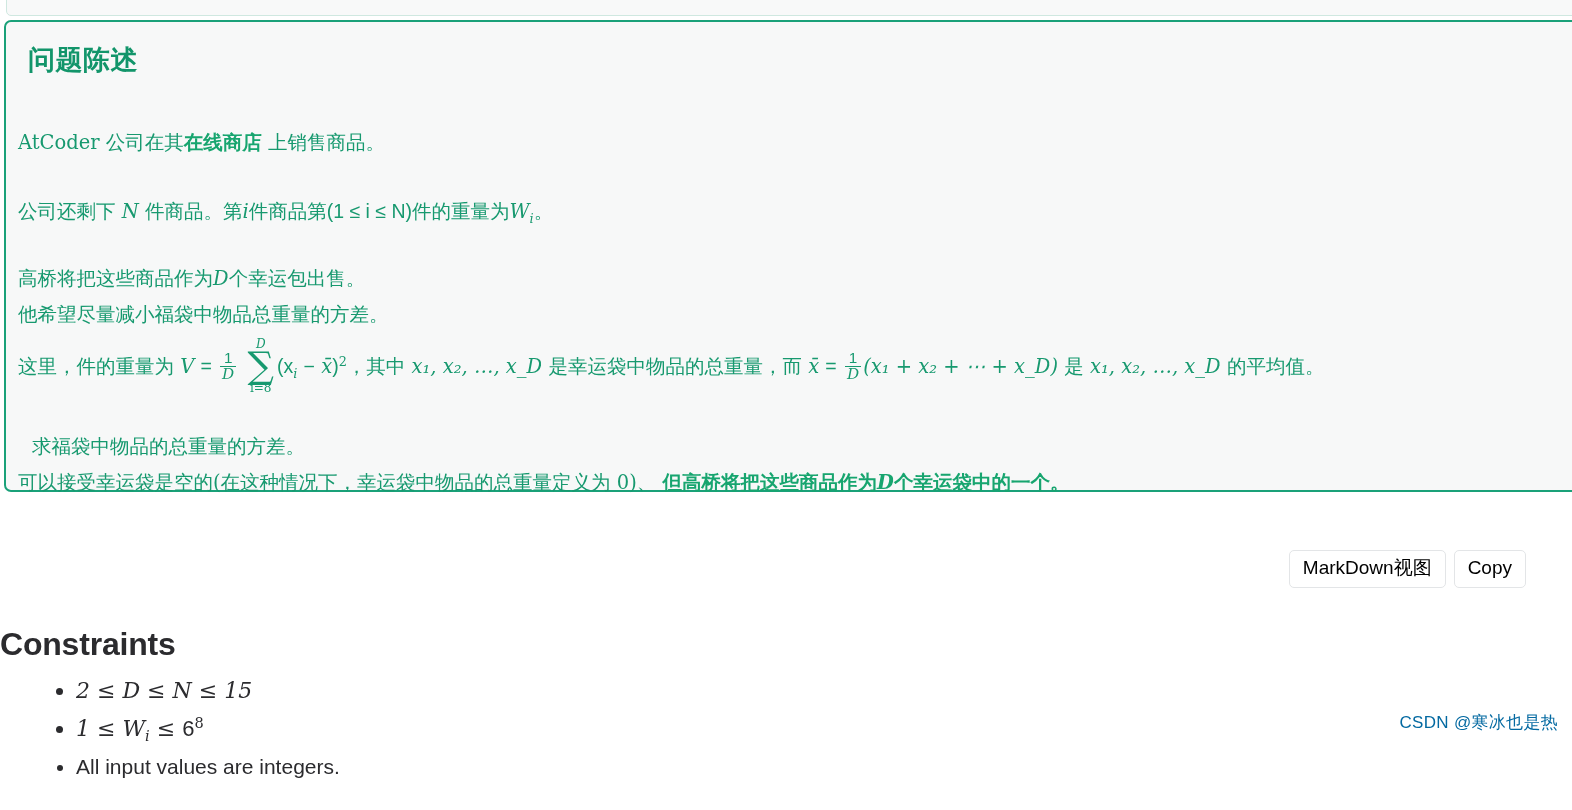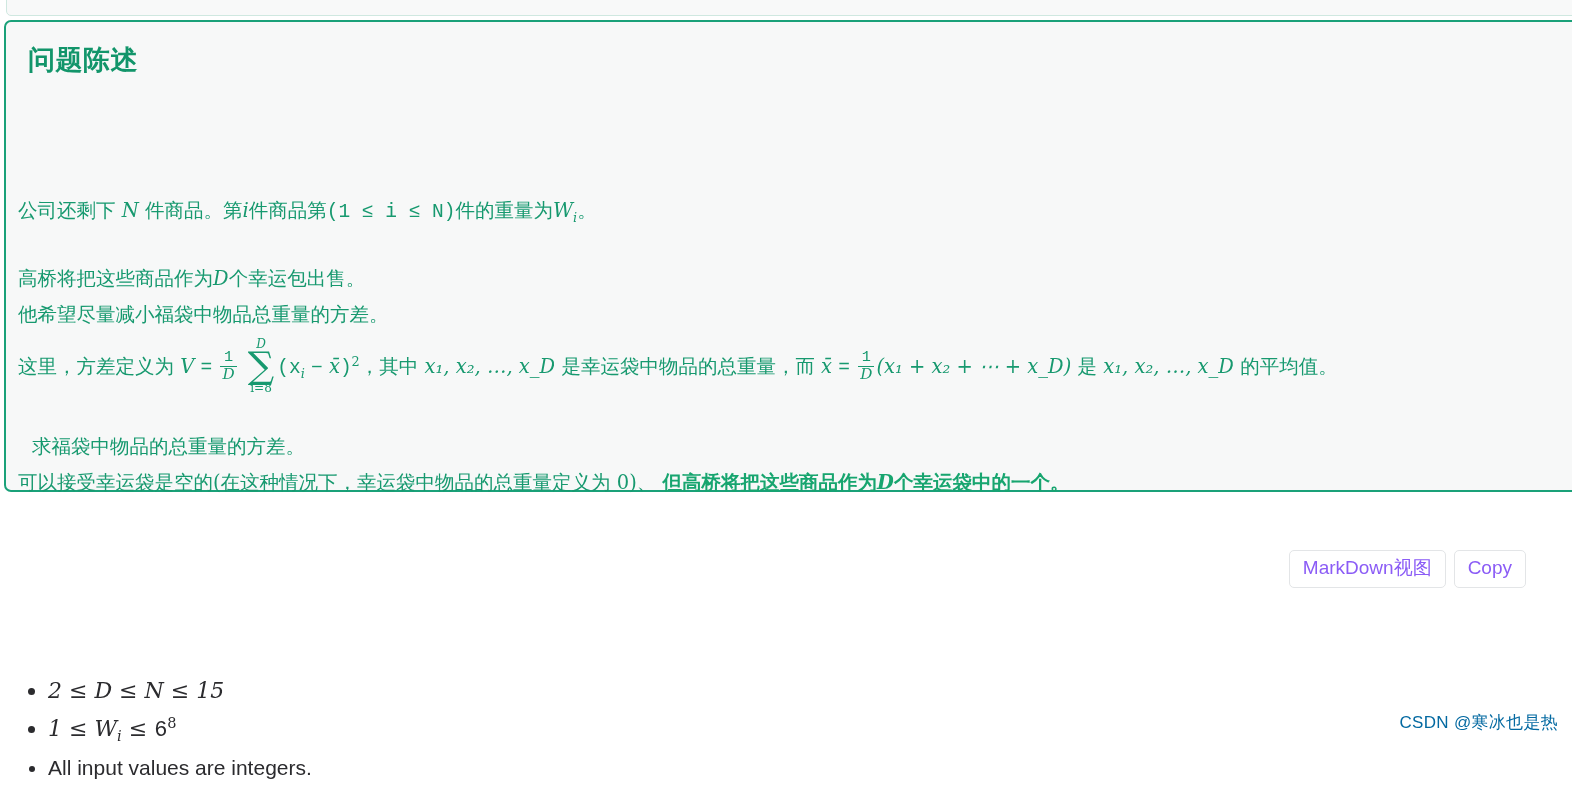--- a/index.html
+++ b/index.html
@@ -56,21 +56,21 @@
   .stmt-p {
     color: #17996f;
     font-size: 19.5px;
     line-height: 1.35;
     margin: 0 0 0 4px;
     white-space: nowrap;
     font-family: "DejaVu Serif", serif;
   }
   .b-green { color: #17a56f; font-weight: bold; }
   .mi { font-family: "DejaVu Serif", serif; font-style: italic; }
-  .mn { font-family: Liberation Mono, monospace; font-style: normal; }
+  .mn { font-family: Liberation Sans, sans-serif; font-style: normal; }
 
   .sp-a { position: absolute; left: 8px; top: 108px; }
   .sp-b { position: absolute; left: 8px; top: 176px; }
   .sp-c { position: absolute; left: 8px; top: 244px; }
   .sp-d { position: absolute; left: 8px; top: 280px; }
   .sp-e { position: absolute; left: 8px; top: 318px; }
   .sp-f { position: absolute; left: 22px; top: 412px; }
   .sp-g { position: absolute; left: 8px; top: 448px; }
 
   
@@ -109,21 +109,21 @@
     position: absolute;
     right: 46px; top: 550px;
     display: flex;
     gap: 8px;
     align-items: center;
   }
   .btn {
     background: #ffffff;
     border: 1px solid #e3e5e7;
     border-radius: 5px;
-    color: #8b5cf6;
+    color: #000000;
     font-size: 19px;
     font-family: "Liberation Sans", sans-serif;
     padding: 5px 13px 7px 13px;
     line-height: 1.25;
     white-space: nowrap;
     cursor: pointer;
   }
 
   
   .constraints-title {
@@ -141,20 +141,21 @@
     margin: 0;
     padding: 0 0 0 48px;
     list-style: disc;
     color: #2b2b2e;
   }
   .constraints-list li {
     font-size: 22px;
     line-height: 1.72;
     color: #2b2b2e;
     font-family: "DejaVu Serif", serif;
+    margin-left: 28px;
   }
   .constraints-list li.plain {
     font-family: Liberation Sans, sans-serif;
     font-size: 21px;
   }
   .constraints-list li .mi { color: #2b2b2e; }
   .le { font-family: "DejaVu Serif", serif; }
 
   
   .watermark {
@@ -177,35 +178,38 @@
         <path d="M5 10 L17 2 L29 10" fill="none" stroke="#a7b0ad" stroke-width="2.4" stroke-linecap="round" stroke-linejoin="round"></path>
         <path d="M5 19 L17 11 L29 19" fill="none" stroke="#a7b0ad" stroke-width="2.4" stroke-linecap="round" stroke-linejoin="round"></path>
       </svg>
     </span>
   </div>
 
   <div class="statement-box">
 
     <div class="statement-title">问题陈述</div>
 
+    <div class="stmt-p sp-a">
+      <span class="mono-latin">AtCoder 公司在其</span><span class="b-green">在线商店</span> <span>上销售商品。</span>
+    </div>
 
     <div class="stmt-p sp-b">
       <span>公司还剩下</span>
       <span class="mi">N</span>
       <span>件商品。第</span><span class="mi">i</span><span>件商品第</span><span class="mn">(1 ≤ i ≤ N)</span><span>件的重量为</span><span class="mi">W</span><sub class="v">i</sub><span>。</span>
     </div>
 
     <div class="stmt-p sp-d">他希望尽量减小福袋中物品总重量的方差。</div>
 
     <div class="stmt-p sp-c">
       <span>高桥将把这些商品作为</span><span class="mi">D</span><span>个幸运包出售。</span>
     </div>
 
     <div class="stmt-p sp-e">
-      <span>这里，方差定义为</span>
+      <span>这里，件的重量为</span>
       <span class="mi">V</span>
       <span class="mn">=</span>
       <span class="frac"><span class="num mn">1</span><span class="den mi">D</span></span>
       <span class="sum"><span class="lim">D</span><span class="sig">∑</span><span class="lim bot">i=8</span></span><span class="mn">(x</span><sub class="v">i</sub> <span class="mn">−</span> <span class="mi">x̄</span><span class="mn">)</span><sup class="v">2</sup><span>，其中</span>
       <span class="mi">x₁, x₂, …, x_D</span>
       <span>是幸运袋中物品的总重量，而</span>
       <span class="mi">x̄</span>
       <span class="mn">=</span>
       <span class="frac"><span class="num mn">1</span><span class="den mi">D</span></span><span class="mi">(x₁ + x₂ + ⋯ + x_D)</span>
       <span>是</span>
@@ -219,20 +223,21 @@
       <span>可以接受幸运袋是空的(在这种情况下，幸运袋中物品的总重量定义为 0)、</span>
       <span class="b-green">但</span><span class="b-green">高桥将把这些商品作为</span><span class="b-green mi">D</span><span class="b-green">个幸运袋中的一个</span><span class="b-green">。</span>
     </div>
   </div>
 
   <div class="btn-row">
     <button class="btn">MarkDown视图</button>
     <button class="btn">Copy</button>
   </div>
 
+  <div class="constraints-title">Constraints</div>
   <ul class="constraints-list">
     <li>
       <span class="mi">2 ≤ D ≤ N ≤ 15</span>
     </li>
     <li>
       <span class="mi">1 <span class="le">≤</span> <span class="mi">W</span><sub class="v">i</sub> <span class="le">≤</span> <span class="mn">6</span><sup class="v">8</sup></span>
     </li>
     <li class="plain">
       <span>All input values are integers.</span>
     </li>

